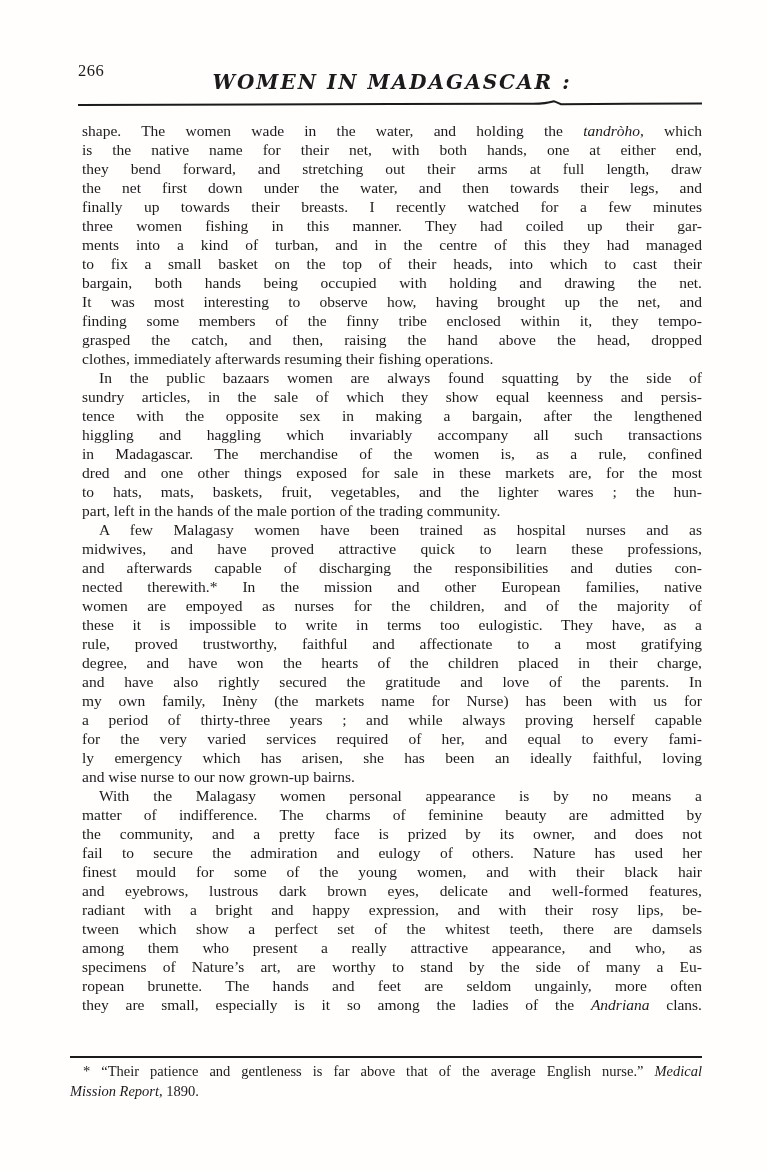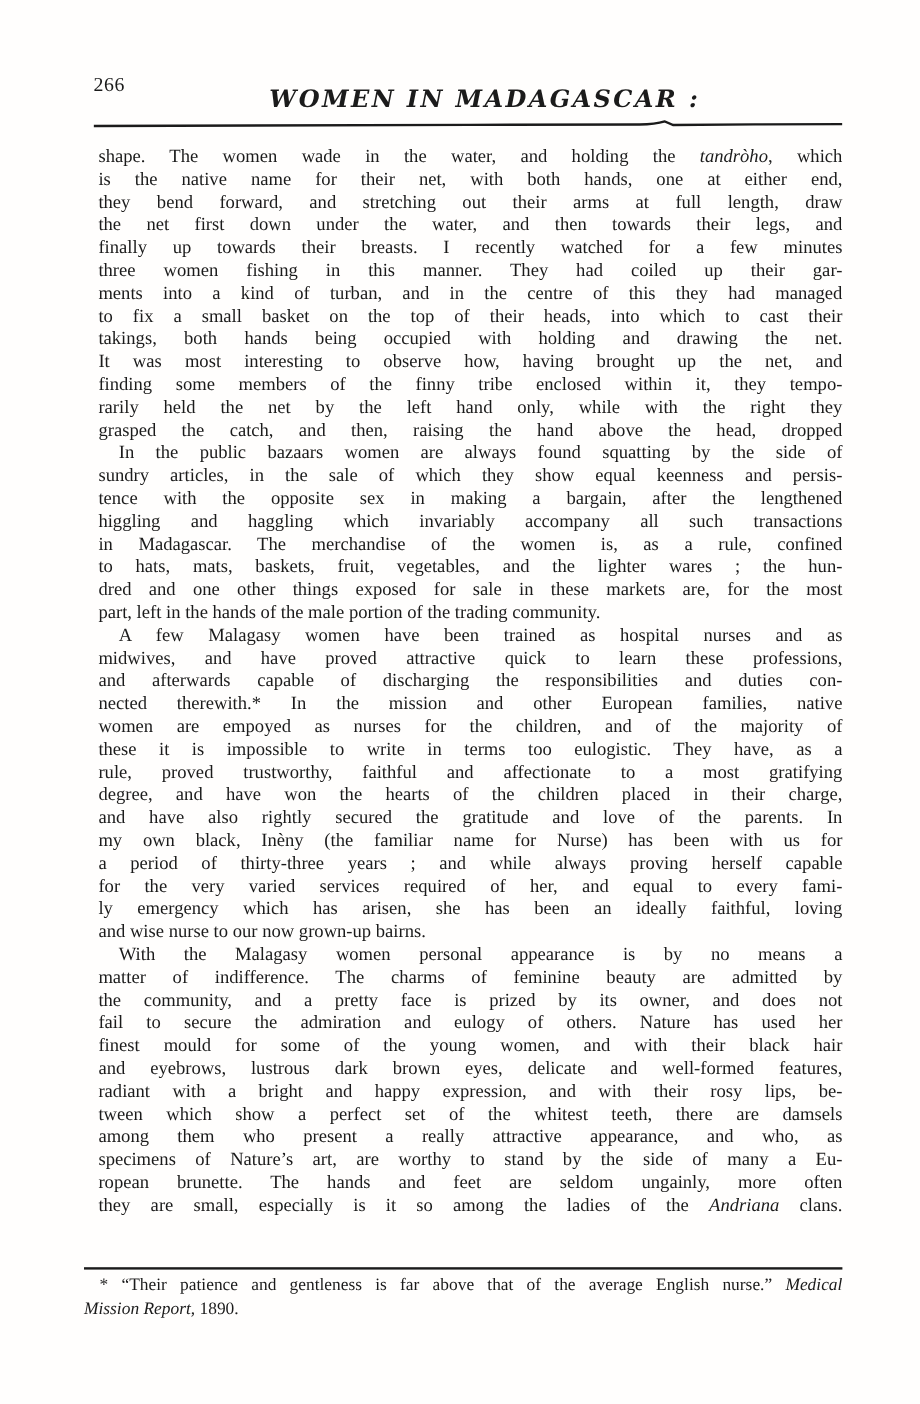--- a/index.html
+++ b/index.html
@@ -12,21 +12,21 @@
     background:var(--paper);
     font-family:"Liberation Serif", serif;
     color:var(--ink);
   }
   .sheet{position:relative;width:767px;height:1170px;background:var(--paper);}
   .page-number{
     position:absolute;left:78px;top:61px;
     font-size:16.5px;line-height:20px;letter-spacing:0.5px;
   }
   .running-title{
-    position:absolute;left:94px;top:69px;width:620px;
+    position:absolute;left:82px;top:69px;width:620px;
     text-align:center;
     font-family:"DejaVu Serif", serif;
     font-style:italic;font-weight:bold;
     font-size:20px;line-height:26px;letter-spacing:2px;
     white-space:nowrap;
   }
   .header-rule{position:absolute;left:78px;top:99px;}
   .body-text{
     position:absolute;left:82px;top:121px;width:620px;
     font-size:15.5px;line-height:19px;
@@ -66,47 +66,47 @@
   <div class="body-text">
       <div>
         <div class="line">shape.  The women wade in the water, and holding the <i>tandròho</i>, which</div>
         <div class="line">is the native name for their net, with both hands, one at either end,</div>
         <div class="line">they bend forward, and stretching out their arms at full length, draw</div>
         <div class="line">the net first down under the water, and then towards their legs, and</div>
         <div class="line">finally up towards their breasts.  I recently watched for a few minutes</div>
         <div class="line">three women fishing in this manner.  They had coiled up their gar-</div>
         <div class="line">ments into a kind of turban, and in the centre of this they had managed</div>
         <div class="line">to fix a small basket on the top of their heads, into which to cast their</div>
-        <div class="line">takings, both hands being occupied with holding and drawing the net.</div>
+        <div class="line">bargain, both hands being occupied with holding and drawing the net.</div>
         <div class="line">It was most interesting to observe how, having brought up the net, and</div>
         <div class="line">finding some members of the finny tribe enclosed within it, they tempo-</div>
-        <div class="line">rarily held the net by the left hand only, while with the right they</div>
         <div class="line">grasped the catch, and then, raising the hand above the head, dropped</div>
+        <div class="line short">clothes, immediately afterwards resuming their fishing operations.</div>
       </div>
       <div>
         <div class="line ind">In the public bazaars women are always found squatting by the side of</div>
         <div class="line">sundry articles, in the sale of which they show equal keenness and persis-</div>
         <div class="line">tence with the opposite sex in making a bargain, after the lengthened</div>
         <div class="line">higgling and haggling which invariably accompany all such transactions</div>
         <div class="line">in Madagascar.  The merchandise of the women is, as a rule, confined</div>
+        <div class="line">dred and one other things exposed for sale in these markets are, for the most</div>
         <div class="line">to hats, mats, baskets, fruit, vegetables, and the lighter wares ; the hun-</div>
-        <div class="line">dred and one other things exposed for sale in these markets are, for the most</div>
         <div class="line short">part, left in the hands of the male portion of the trading community.</div>
       </div>
       <div>
         <div class="line ind">A few Malagasy women have been trained as hospital nurses and as</div>
         <div class="line">midwives, and have proved attractive quick to learn these professions,</div>
         <div class="line">and afterwards capable of discharging the responsibilities and duties con-</div>
         <div class="line">nected therewith.*  In the mission and other European families, native</div>
         <div class="line">women are empoyed as nurses for the children, and of the majority of</div>
         <div class="line">these it is impossible to write in terms too eulogistic.  They have, as a</div>
         <div class="line">rule, proved trustworthy, faithful and affectionate to a most gratifying</div>
         <div class="line">degree, and have won the hearts of the children placed in their charge,</div>
         <div class="line">and have also rightly secured the gratitude and love of the parents.  In</div>
-        <div class="line">my own black, Inèny (the familiar name for Nurse) has been with us for</div>
+        <div class="line">my own family, Inèny (the markets name for Nurse) has been with us for</div>
         <div class="line">a period of thirty-three years ; and while always proving herself capable</div>
         <div class="line">for the very varied services required of her, and equal to every fami-</div>
         <div class="line">ly emergency which has arisen, she has been an ideally faithful, loving</div>
         <div class="line short">and wise nurse to our now grown-up bairns.</div>
       </div>
       <div>
         <div class="line ind">With the Malagasy women personal appearance is by no means a</div>
         <div class="line">matter of indifference.  The charms of feminine beauty are admitted by</div>
         <div class="line">the community, and a pretty face is prized by its owner, and does not</div>
         <div class="line">fail to secure the admiration and eulogy of others.  Nature has used her</div>

